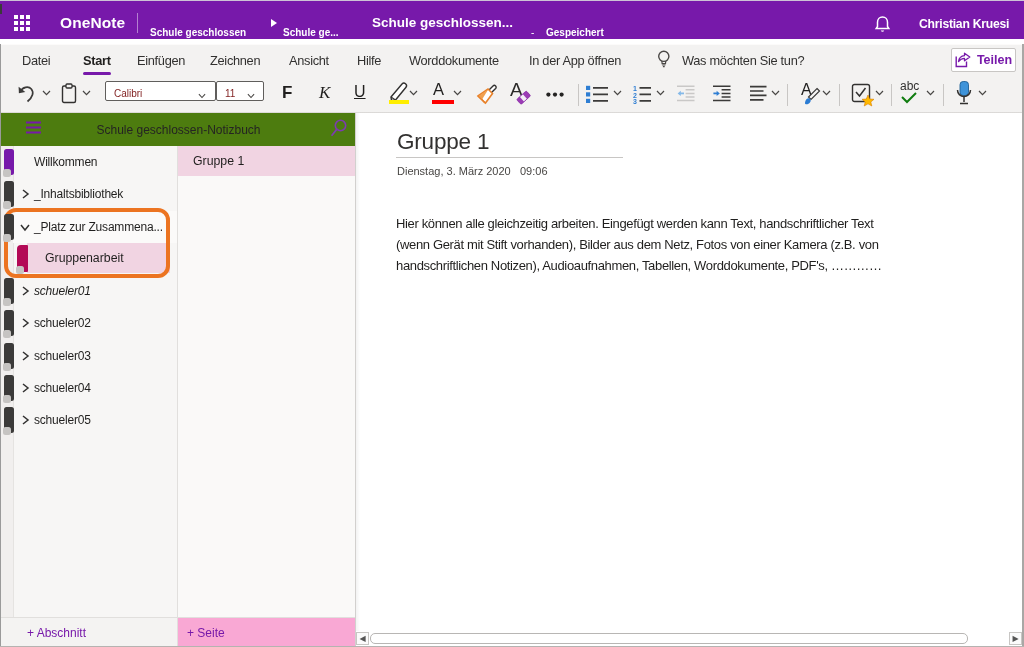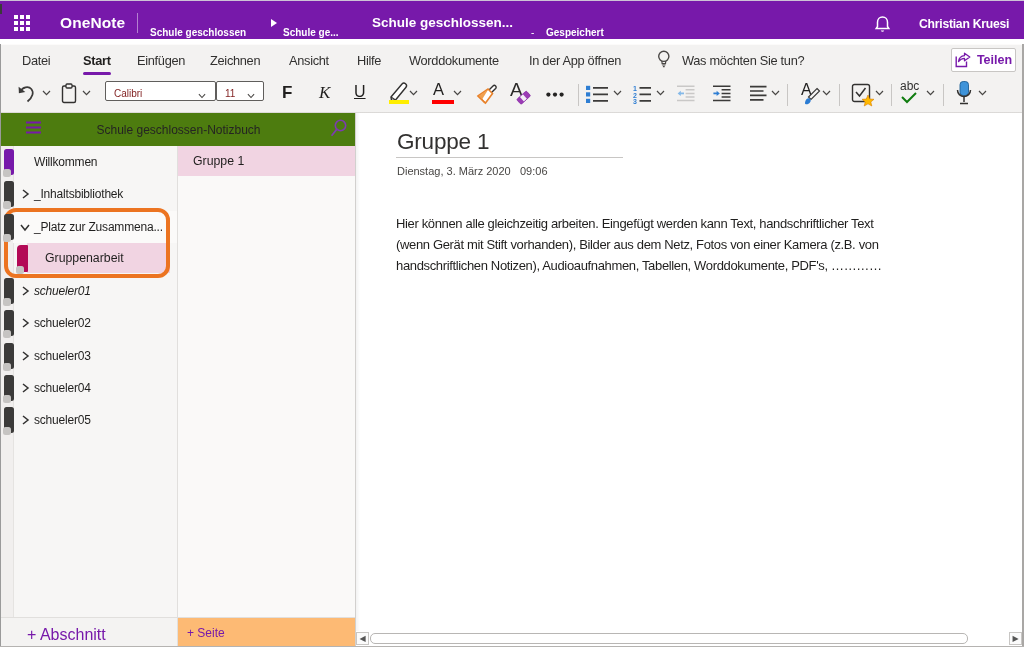--- a/index.html
+++ b/index.html
@@ -32,22 +32,22 @@
   .chev { position:absolute; width:8px; height:8px; }
   #shadow { left:0; top:112px; width:1024px; height:4px; background:linear-gradient(#d8d6d4, rgba(0,0,0,0)); }
 
   
   #navheader { left:1px; top:113px; width:354px; height:33px; background:#4d7c0f; }
   #sections { left:14px; top:146px; width:163px; height:471px; background:#f7f6f5; }
   #strip { left:1px; top:146px; width:13px; height:471px; background:#f1efee; border-right:1px solid #e5e3e1; }
   #pages { left:178px; top:146px; width:177px; height:471px; background:#faf9f8; }
   #vline1 { left:177px; top:146px; width:1px; height:500px; background:#e1dfdd; }
   #vline2 { left:355px; top:113px; width:1px; height:534px; background:#d2d0ce; }
-  #secfoot { left:1px; top:617px; width:176px; height:29px; background:#f4f3f2; border-top:1px solid #e1dfdd; color:#7719aa; font-size:16px; padding:8px 0 0 26px; }
-  #pagefoot { left:178px; top:617px; width:177px; height:29px; background:#fdba74; border-top:1px solid #e1dfdd; color:#7719aa; font-size:12px; padding:8px 0 0 9px; }
+  #secfoot { left:1px; top:617px; width:176px; height:29px; background:#f4f3f2; border-top:1px solid #e1dfdd; color:#7719aa; font-size:12px; padding:8px 0 0 26px; }
+  #pagefoot { left:178px; top:617px; width:177px; height:29px; background:#f9a8d4; border-top:1px solid #e1dfdd; color:#7719aa; font-size:12px; padding:8px 0 0 9px; }
   .srow { position:absolute; left:13px; width:164px; height:32px; font-size:12px; letter-spacing:-0.2px; color:#201f1e; line-height:32px; }
   .srow .txt { position:absolute; left:21px; }
   .sch { position:absolute; left:7px; top:11px; width:10px; height:10px; }
   .tabm { position:absolute; left:4px; width:10px; border-radius:2.5px; z-index:6; }
   .tabm::before { content:""; position:absolute; left:-1px; bottom:-2px; width:8px; height:8px; background:#c6c4c2; border-radius:2.5px; z-index:-1; }
   #gruppenarbeit { left:27px; top:243px; width:143px; height:30px; background:#f1d4e2; font-size:12.3px; line-height:30px; color:#201f1e; z-index:2; }
   #orangering { left:4px; top:208px; width:166px; height:70px; border:4px solid #ec7421; border-radius:12px; z-index:5; }
   #pagerow { left:178px; top:146px; width:177px; height:30px; background:#f1d4e2; font-size:12.3px; line-height:30px; color:#201f1e; padding-left:15px; }
 
   

